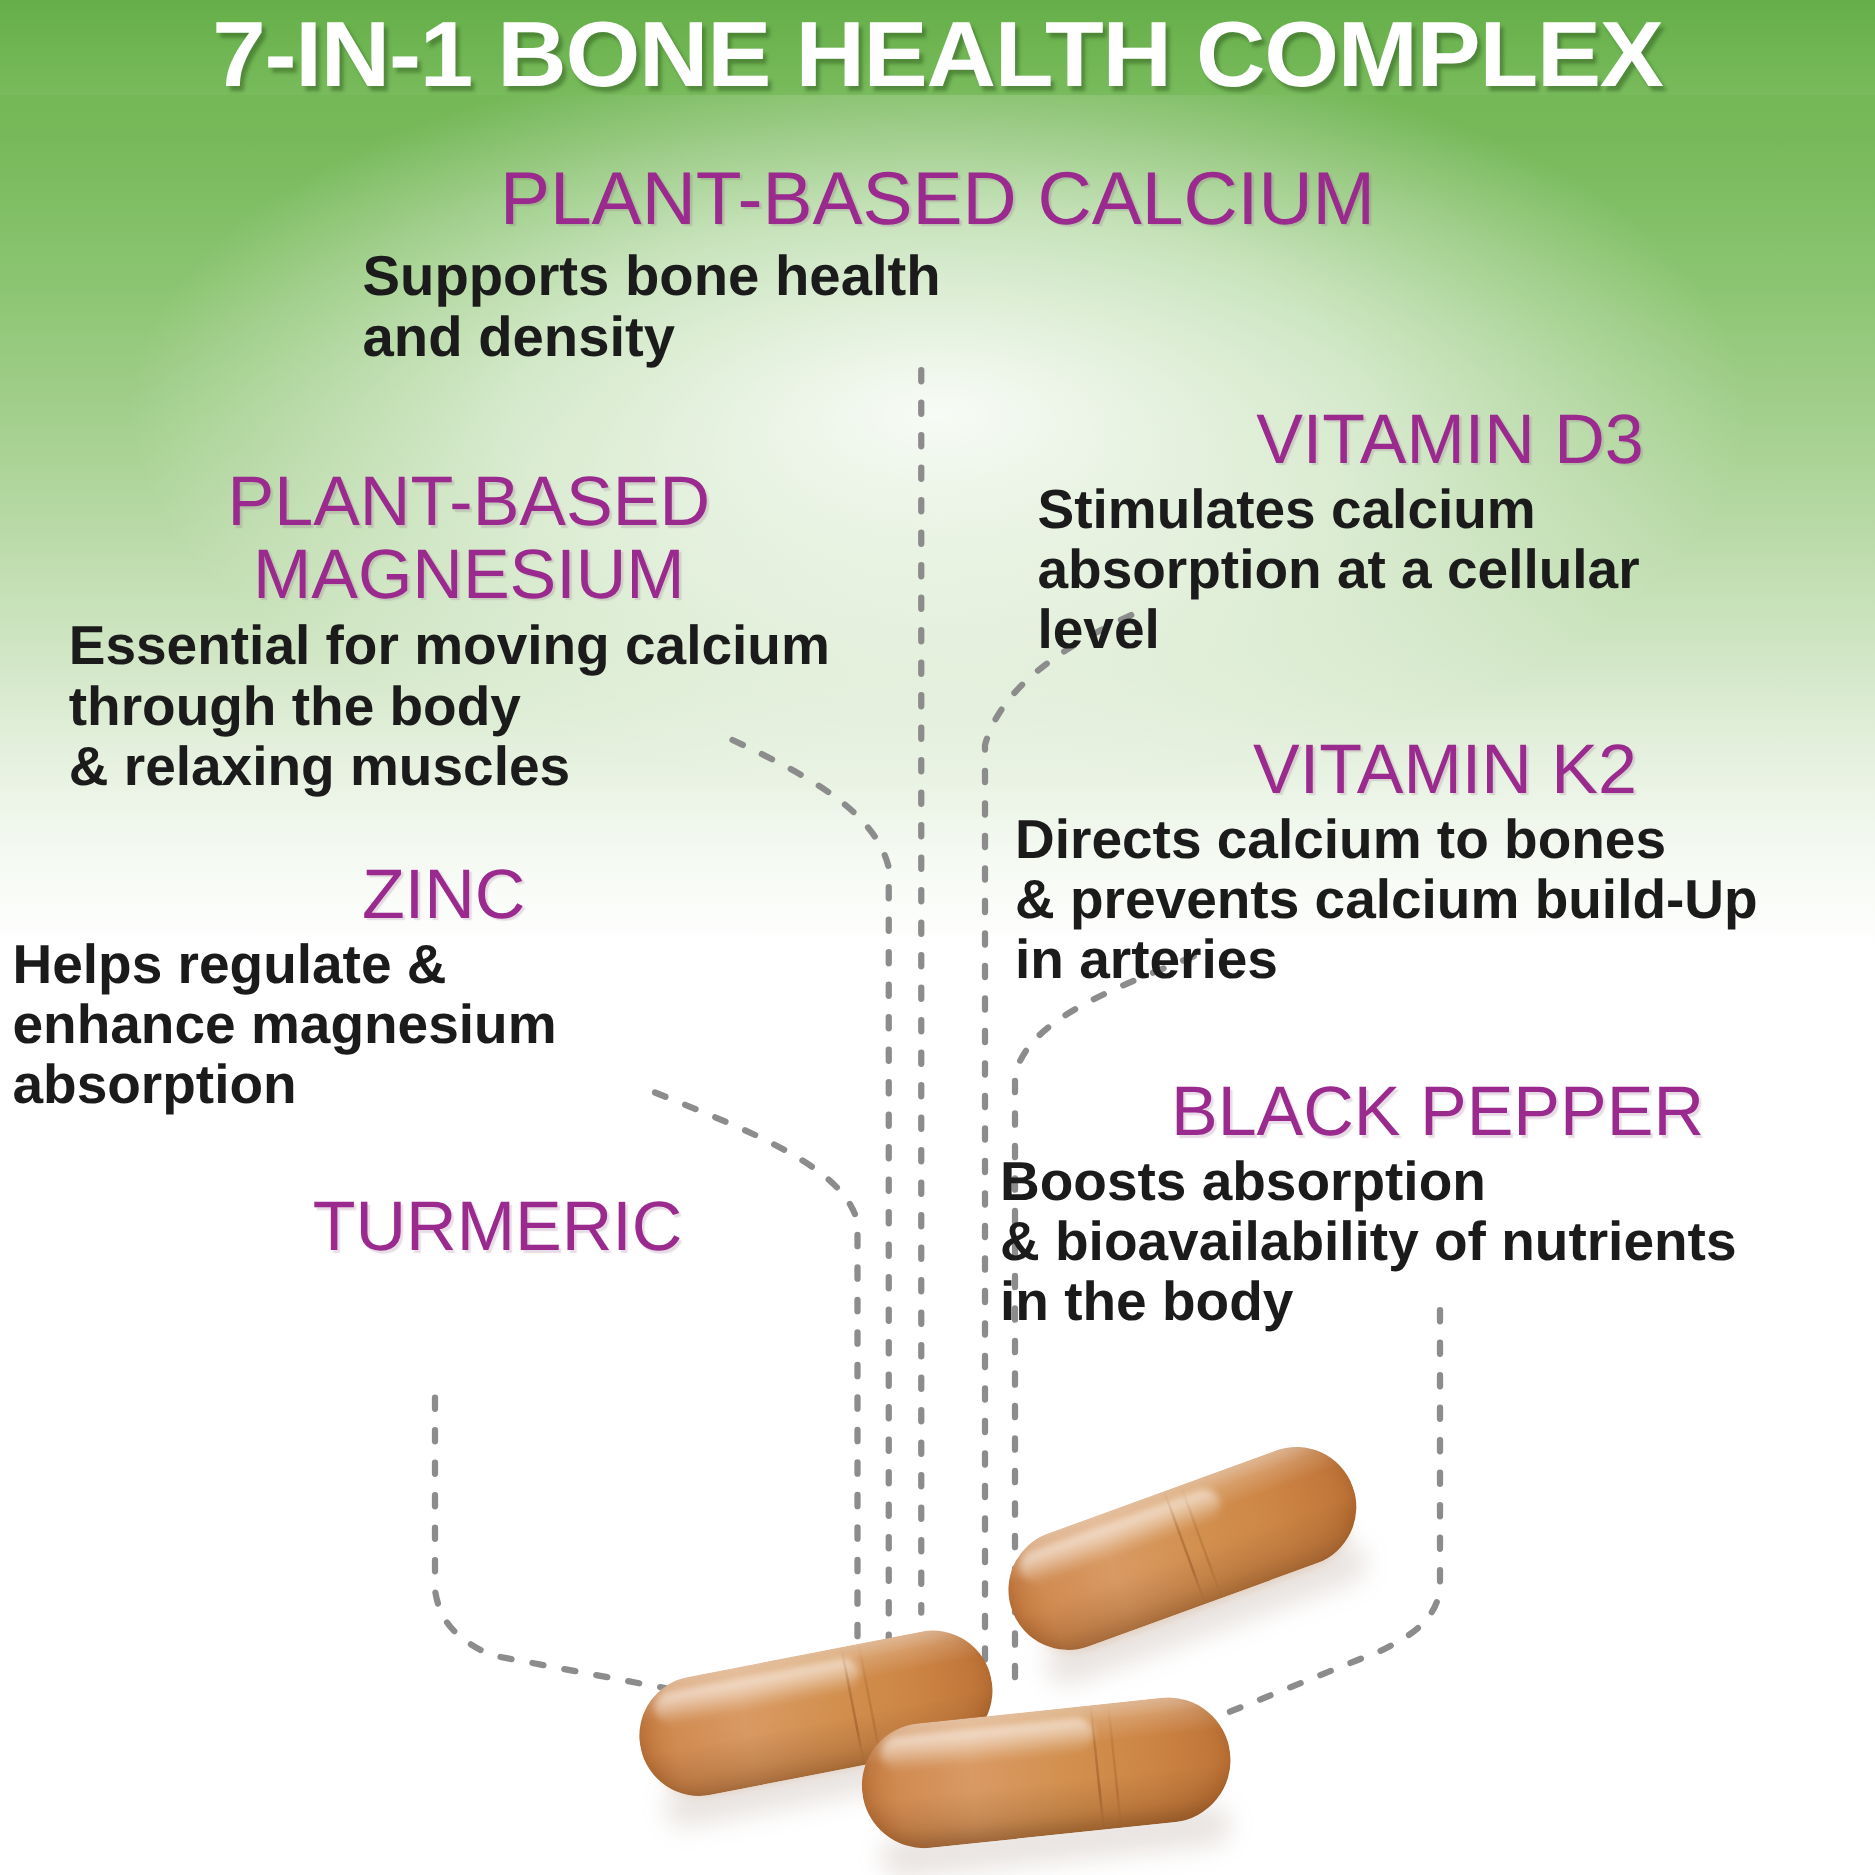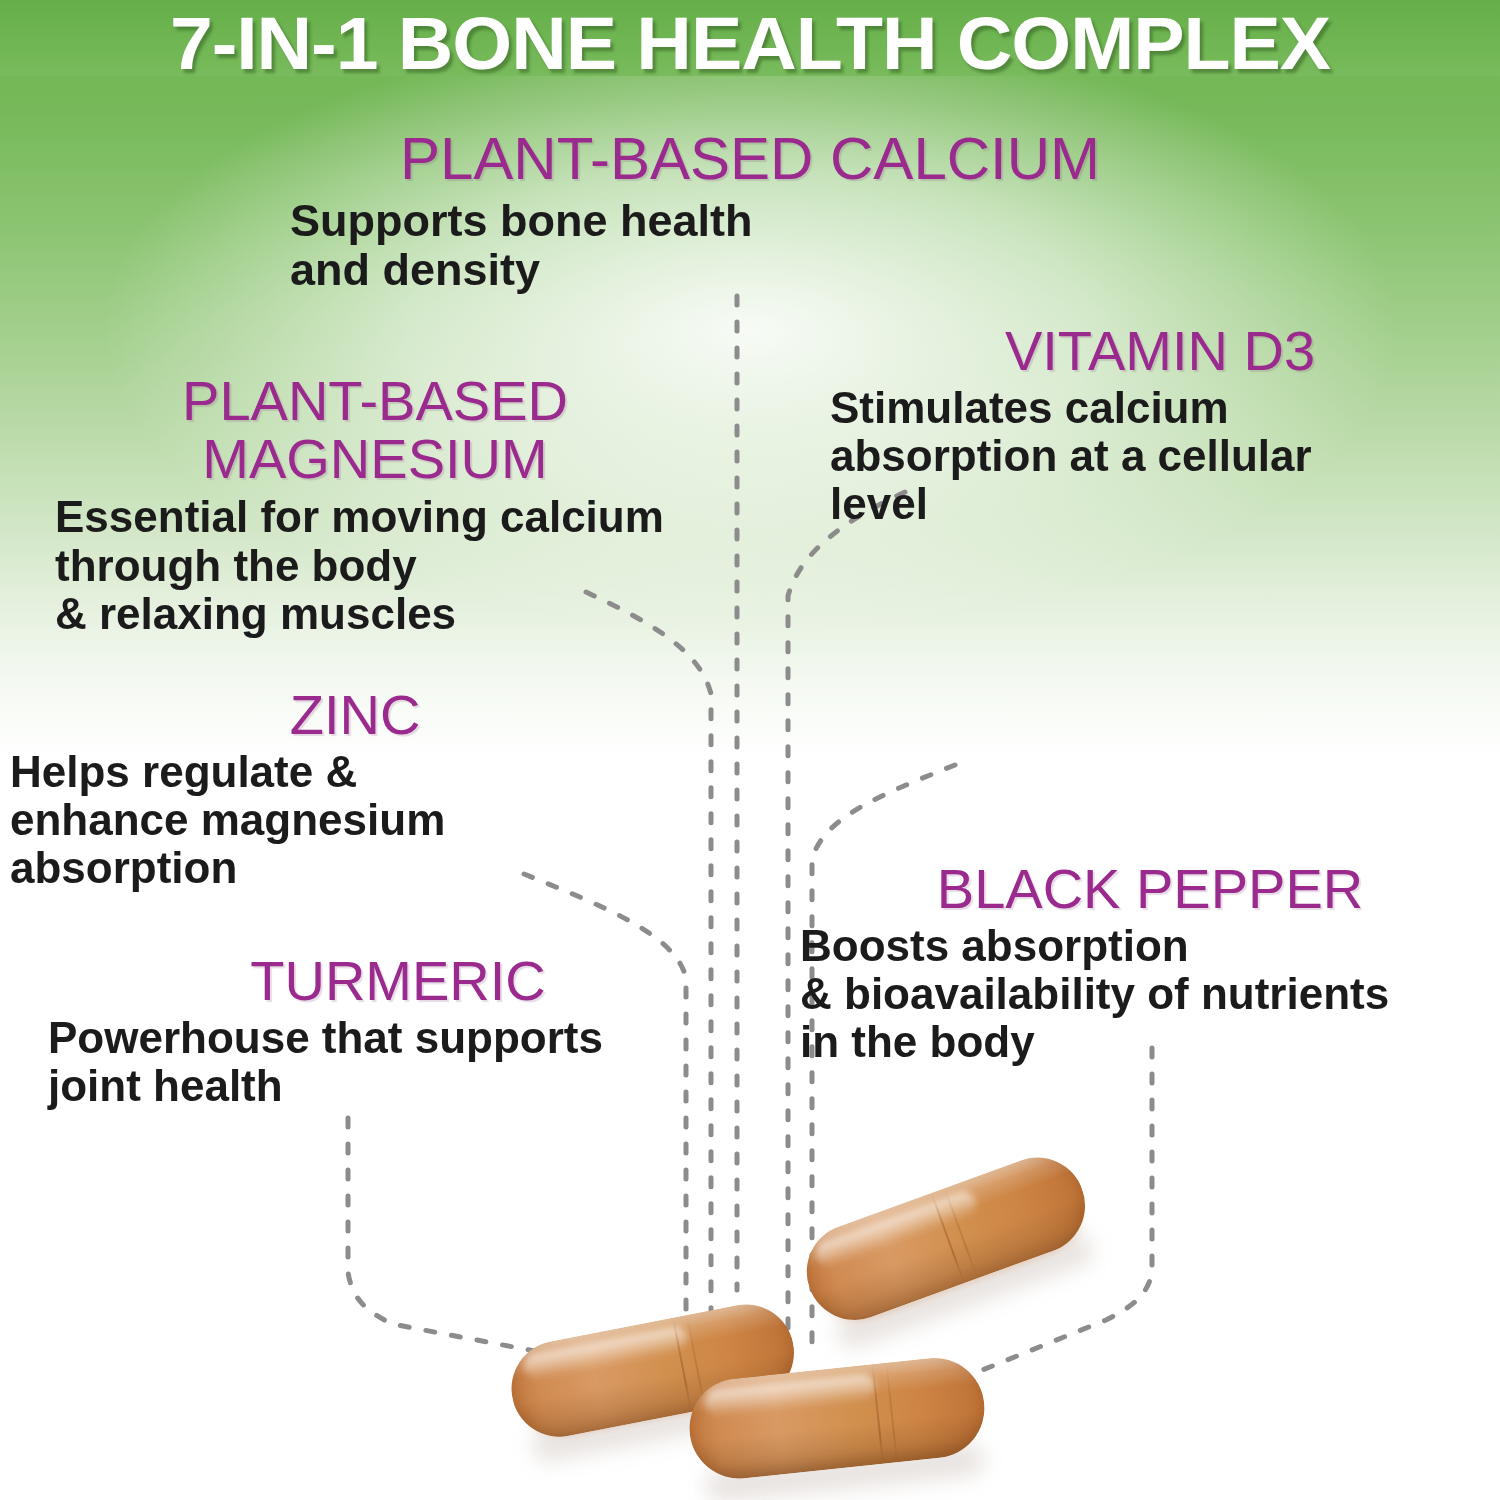--- a/index.html
+++ b/index.html
@@ -193,28 +193,31 @@
     <div class="n-desc">Essential for moving calcium<br>through the body<br>&amp; relaxing muscles</div>
   </div>
 
   <div class="block" id="blk-zinc">
     <div class="n-title">ZINC</div>
     <div class="n-desc">Helps regulate &amp;<br>enhance magnesium<br>absorption</div>
   </div>
 
   <div class="block" id="blk-turmeric">
     <div class="n-title">TURMERIC</div>
-    <div class="n-desc">Powerhouse that supports<br>joint health</div>
   </div>
 
   <div class="block" id="blk-d3">
     <div class="n-title">VITAMIN D3</div>
     <div class="n-desc">Stimulates calcium<br>absorption at a cellular<br>level</div>
   </div>
 
+  <div class="block" id="blk-k2">
+    <div class="n-title">VITAMIN K2</div>
+    <div class="n-desc">Directs calcium to bones<br>&amp; prevents calcium build-Up<br>in arteries</div>
+  </div>
 
   <div class="block" id="blk-pepper">
     <div class="n-title">BLACK PEPPER</div>
     <div class="n-desc">Boosts absorption<br>&amp; bioavailability of nutrients<br>in the body</div>
   </div>
 
   <div class="capsule-wrap" style="left:805px;top:1190px;width:290px;height:120px;transform:rotate(-20deg);">
     <div class="cap-shadow" style="left:10px;top:86px;width:270px;height:34px;"></div>
     <div class="capsule" style="width:290px;height:96px;">
       <div class="cap-gloss"></div>

